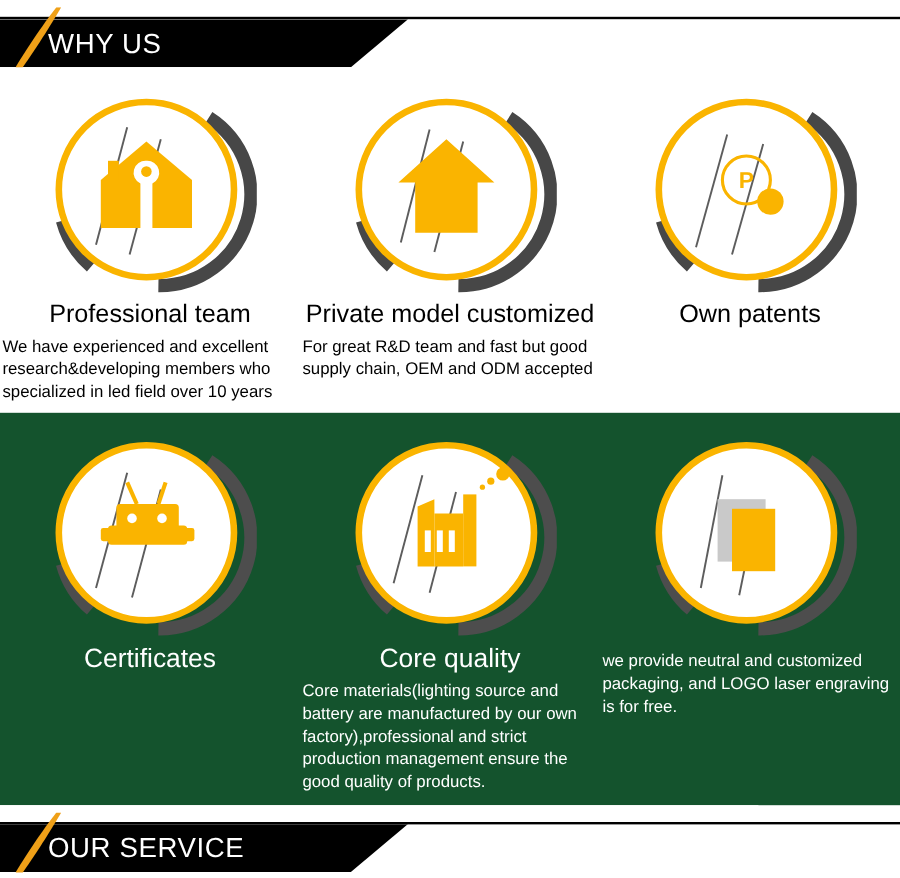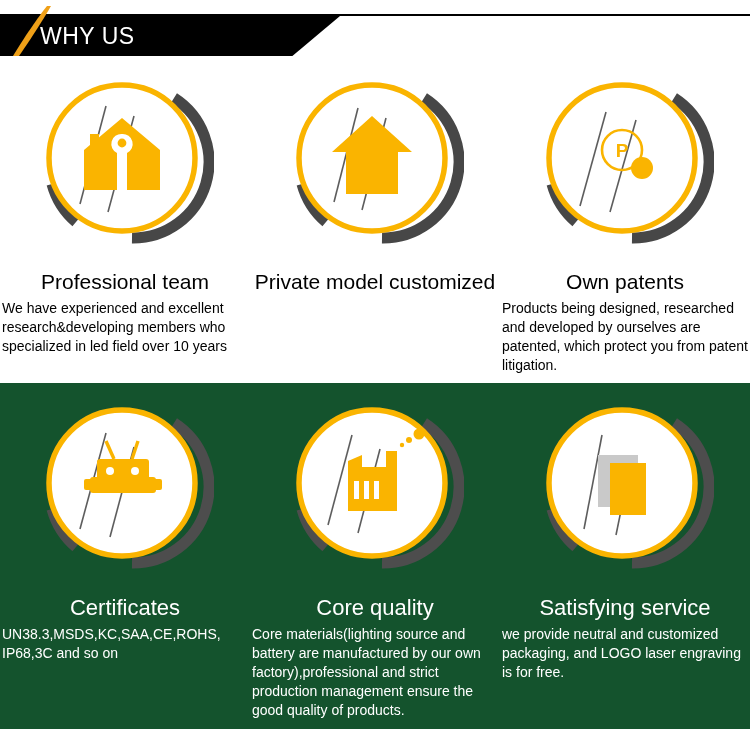--- a/index.html
+++ b/index.html
@@ -68,21 +68,21 @@
     width:178px;
     height:178px;
     margin-top:8px;
   }
   .circle-wrap svg { display:block; }
 
   .cell-title {
     font-size:21px;
     line-height:1.15;
     text-align:center;
-    margin-top:20px;
+    margin-top:0;
     white-space:nowrap;
   }
   .cell-desc {
     font-size:14px;
     line-height:1.35;
     text-align:left;
     margin-top:5px;
     padding:0 2px;
   }
   .row.light .cell-title, .row.light .cell-desc { color:#000000; }
@@ -145,20 +145,21 @@
         <g stroke="#5d5d5d" stroke-width="1.6">
           <line x1="72" y1="36" x2="48" y2="130"></line>
           <line x1="100" y1="46" x2="76" y2="138"></line>
         </g>
         <g fill="#FAB400">
           <path d="M86 44 L126 80 L112 80 L112 122 L60 122 L60 80 L46 80 Z"></path>
         </g>
       </svg>
     </div>
     <div class="cell-title">Private model customized</div>
+    <div class="cell-desc">For great R&amp;D team and fast but good supply chain, OEM and ODM accepted</div>
   </div>
 
   <div class="cell">
     <div class="circle-wrap">
       <svg width="178" height="178" viewBox="0 0 178 178">
         <g>
           <path d="M 138 26 A 76 76 0 0 1 96 166" fill="none" stroke="#474747" stroke-width="11"></path>
           <path d="M 16 112 A 76 76 0 0 0 40 150" fill="none" stroke="#474747" stroke-width="11"></path>
         </g>
         <circle cx="86" cy="86" r="73" fill="#ffffff" stroke="#FAB400" stroke-width="5.5"></circle>
@@ -167,21 +168,20 @@
           <line x1="100" y1="48" x2="74" y2="140"></line>
         </g>
         <g>
           <circle cx="86" cy="78" r="20" fill="none" stroke="#FAB400" stroke-width="2.6"></circle>
           <text x="86" y="85" text-anchor="middle" font-family="Liberation Sans, sans-serif" font-size="19" font-weight="bold" fill="#FAB400">P</text>
           <circle cx="106" cy="96" r="11" fill="#FAB400"></circle>
         </g>
       </svg>
     </div>
     <div class="cell-title">Own patents</div>
-    <div class="cell-desc">Products being designed, researched and developed by ourselves are patented, which protect you from patent litigation.</div>
   </div>
 
 </div>
 
 <div class="spacer-light" style="height:8px"></div>
 
 <div class="row dark" style="padding-top:6px;padding-bottom:10px">
 
   <div class="cell">
     <div class="circle-wrap">
@@ -201,21 +201,20 @@
           <rect x="61" y="62" width="52" height="28" rx="3"></rect>
           <circle cx="74" cy="74" r="4" fill="#ffffff"></circle>
           <circle cx="99" cy="74" r="4" fill="#ffffff"></circle>
           <rect x="54" y="80" width="66" height="16" rx="3"></rect>
           <rect x="48" y="82" width="10" height="11" rx="2"></rect>
           <rect x="116" y="82" width="10" height="11" rx="2"></rect>
         </g>
       </svg>
     </div>
     <div class="cell-title">Certificates</div>
-    <div class="cell-desc">UN38.3,MSDS,KC,SAA,CE,ROHS, IP68,3C and so on</div>
   </div>
 
   <div class="cell">
     <div class="circle-wrap">
       <svg width="178" height="178" viewBox="0 0 178 178">
         <g>
           <path d="M 138 26 A 76 76 0 0 1 96 166" fill="none" stroke="#4d4d4d" stroke-width="11"></path>
           <path d="M 16 112 A 76 76 0 0 0 40 150" fill="none" stroke="#4d4d4d" stroke-width="11"></path>
         </g>
         <circle cx="86" cy="86" r="73" fill="#ffffff" stroke="#FAB400" stroke-width="5.5"></circle>
@@ -251,21 +250,20 @@
         <g stroke="#5d5d5d" stroke-width="1.6">
           <line x1="66" y1="38" x2="48" y2="132"></line>
           <line x1="96" y1="60" x2="80" y2="138"></line>
         </g>
         <g>
           <rect x="62" y="58" width="40" height="52" fill="#C9C9C9"></rect>
           <rect x="74" y="66" width="36" height="52" fill="#FAB400"></rect>
         </g>
       </svg>
     </div>
-    <div class="cell-title">Satisfying service</div>
     <div class="cell-desc">we provide neutral and customized packaging, and LOGO laser engraving is for free.</div>
   </div>
 
 </div>
 
 <div class="banner">
   <div class="topline"></div>
   <div class="blackbar"></div>
   <svg class="swoosh" viewBox="0 0 42 52">
     <path d="M38 0 C33 9, 18 33, 6 50 L0 50 C10 33, 26 10, 34 0 Z" fill="#EFA018"></path>

